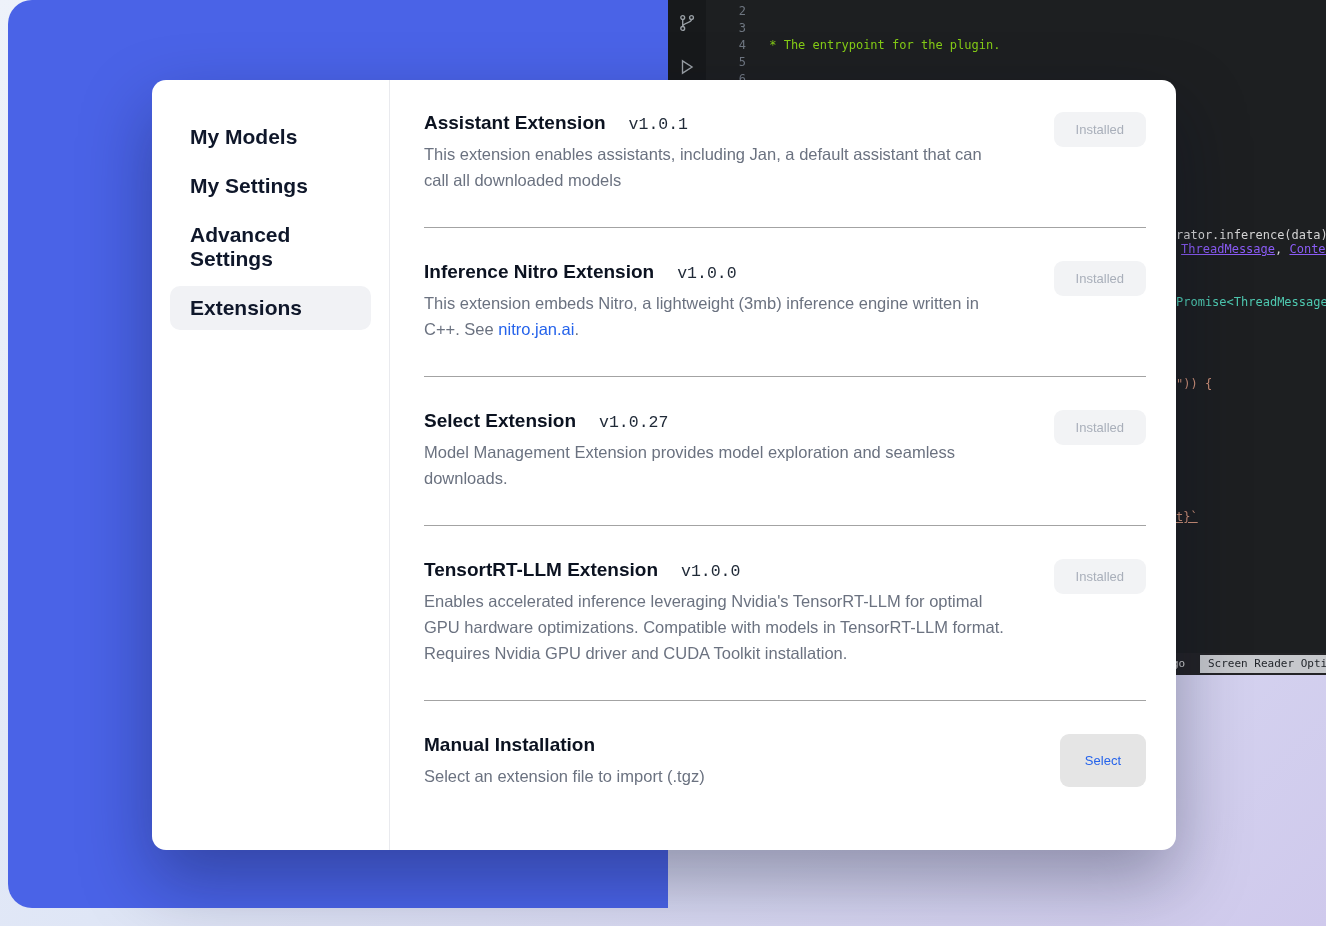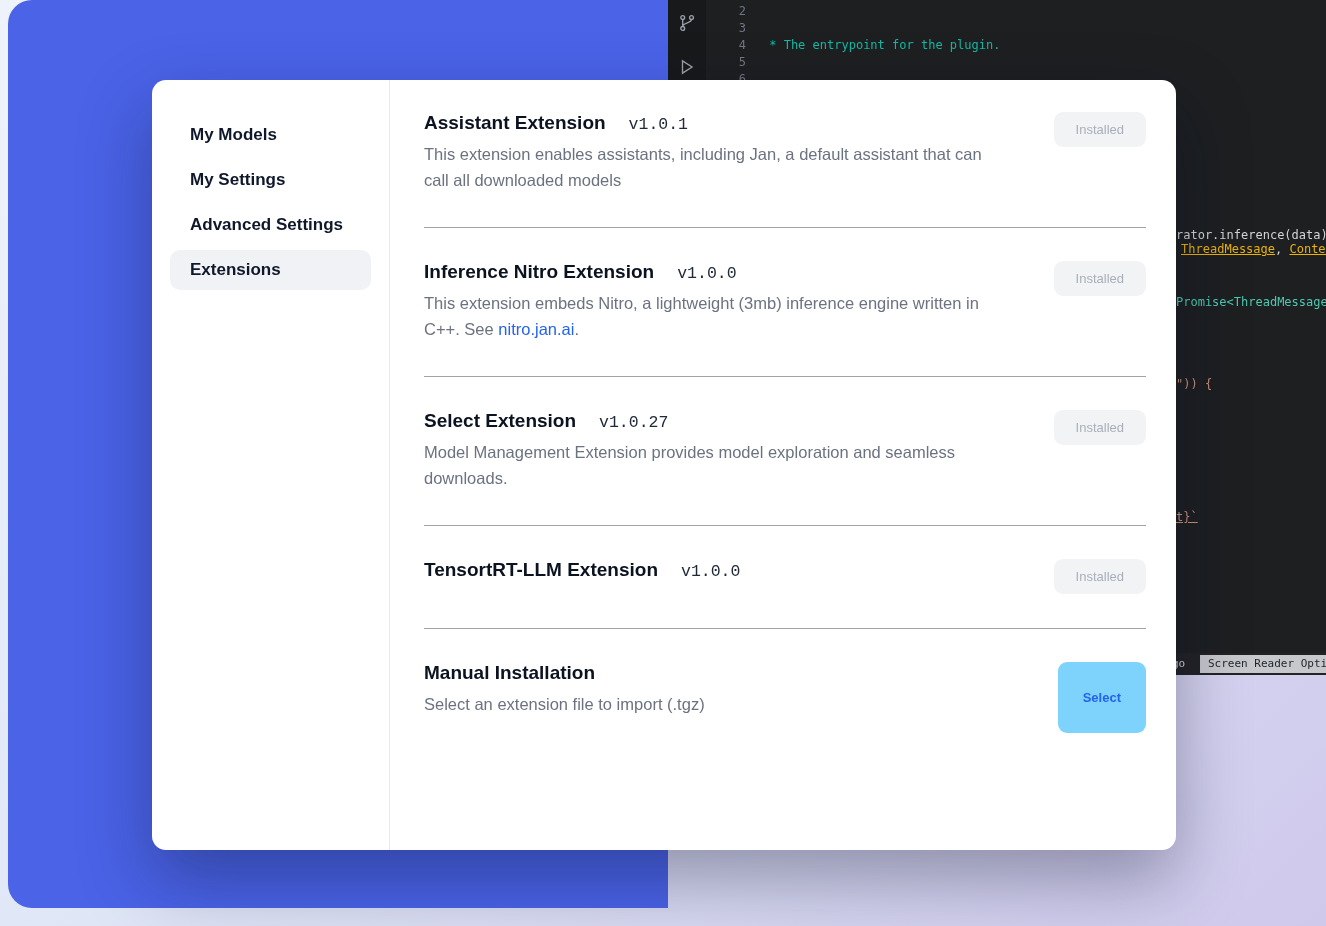--- a/index.html
+++ b/index.html
@@ -28,25 +28,25 @@
   }
   .activity svg { display:block; }
   .gutter {
     position:absolute; left:38px; top:3px; width:40px; text-align:right;
     color:#6e7681; line-height:17px;
   }
   .code {
     position:absolute; left:94px; top:3px; right:0; line-height:17px;
     white-space:pre; overflow:hidden;
   }
-  .cm { color:#14b8a6; }
+  .cm { color:#84cc16; }
   .kw { color:#c586c0; }
   .pl { color:#d4d4d4; }
   .var { color:#9cdcfe; }
-  .ty { color:#eab308; text-decoration:underline; }
+  .ty { color:#8b5cf6; text-decoration:underline; }
   .frag { position:absolute; white-space:pre; }
   .frag-1 { left:508px; top:228px; color:#d4d4d4; }
   .frag-2 { left:508px; top:295px; color:#4ec9b0; }
   .frag-3 { left:508px; top:377px; color:#ce9178; }
   .frag-4 { left:508px; top:510px; color:#ce9178; text-decoration:underline; }
   .statusbar {
     position:absolute; left:0; bottom:0; width:100%; height:22px; background:#232326;
   }
   .sb-left {
     position:absolute; left:504px; top:4px; color:#cfcfcf; font-size:11px;
@@ -62,21 +62,21 @@
     position:absolute; left:152px; top:80px; width:1024px; height:770px;
     background:#ffffff; border-radius:14px; overflow:hidden;
     box-shadow:0 30px 70px rgba(10,15,40,.35);
     display:flex;
   }
   .sidebar {
     width:238px; flex:0 0 238px; border-right:1px solid #e9eaee; padding-top:30px;
   }
   .nav-item {
     margin:5px 18px; padding:10px 20px; border-radius:10px;
-    font-size:17px; font-weight:600; color:#0f172a; cursor:pointer;
+    font-size:21px; font-weight:600; color:#0f172a; cursor:pointer;
   }
   .nav-item.active { background:#f1f2f5; }
 
   .content { flex:1; padding:0 30px 0 34px; overflow:hidden; }
   .ext-row {
     display:flex; justify-content:space-between; align-items:flex-start;
     padding:33px 0 34px; border-top:1px solid #a3a3a3;
   }
   .ext-row:first-child { border-top:none; padding-top:32px; }
   .ext-head { display:flex; align-items:baseline; gap:23px; }
@@ -84,21 +84,21 @@
   .ext-ver { font-size:16.5px; color:#1f2937;font-family:Liberation Mono, monospace; }
   .ext-desc {
     margin:7px 0 0; font-size:16.5px; line-height:26px; color:#6b7280; max-width:582px;
   }
   .ext-link { color:#2563eb; text-decoration:none; cursor:pointer;margin-top:44px; }
   .btn {
     border:none; border-radius:9px; padding:10px 22px; font-size:13px;
     font-family:inherit; cursor:pointer; white-space:nowrap;
   }
   .btn-installed { background:#f2f3f5; color:#a9afba; font-weight:500; }
-  .btn-select { background:#7dd3fc; color:#2563eb; font-weight:700; padding:28px 25px; }
+  .btn-select { background:#e5e5e5; color:#2563eb; font-weight:400; padding:19px 25px; }
 </style>
 </head>
 <body>
 
 <div class="blue-panel"></div>
 
 <div class="editor">
   <div class="activity">
     <span>
       <svg width="18" height="18" viewBox="0 0 16 16" fill="none" stroke="#9aa0a6" stroke-width="1.2">
@@ -185,20 +185,21 @@
       </div>
       <button class="btn btn-installed">Installed</button>
     </section>
 
     <section class="ext-row">
       <div class="ext-info">
         <div class="ext-head">
           <h3 class="ext-title">TensortRT-LLM Extension</h3>
           <span class="ext-ver">v1.0.0</span>
         </div>
+        <p class="ext-desc">Enables accelerated inference leveraging Nvidia's TensorRT-LLM for optimal GPU hardware optimizations. Compatible with models in TensorRT-LLM format. Requires Nvidia GPU driver and CUDA Toolkit installation.</p>
       </div>
       <button class="btn btn-installed">Installed</button>
     </section>
 
     <section class="ext-row">
       <div class="ext-info">
         <div class="ext-head">
           <h3 class="ext-title">Manual Installation</h3>
         </div>
         <p class="ext-desc">Select an extension file to import (.tgz)</p>

